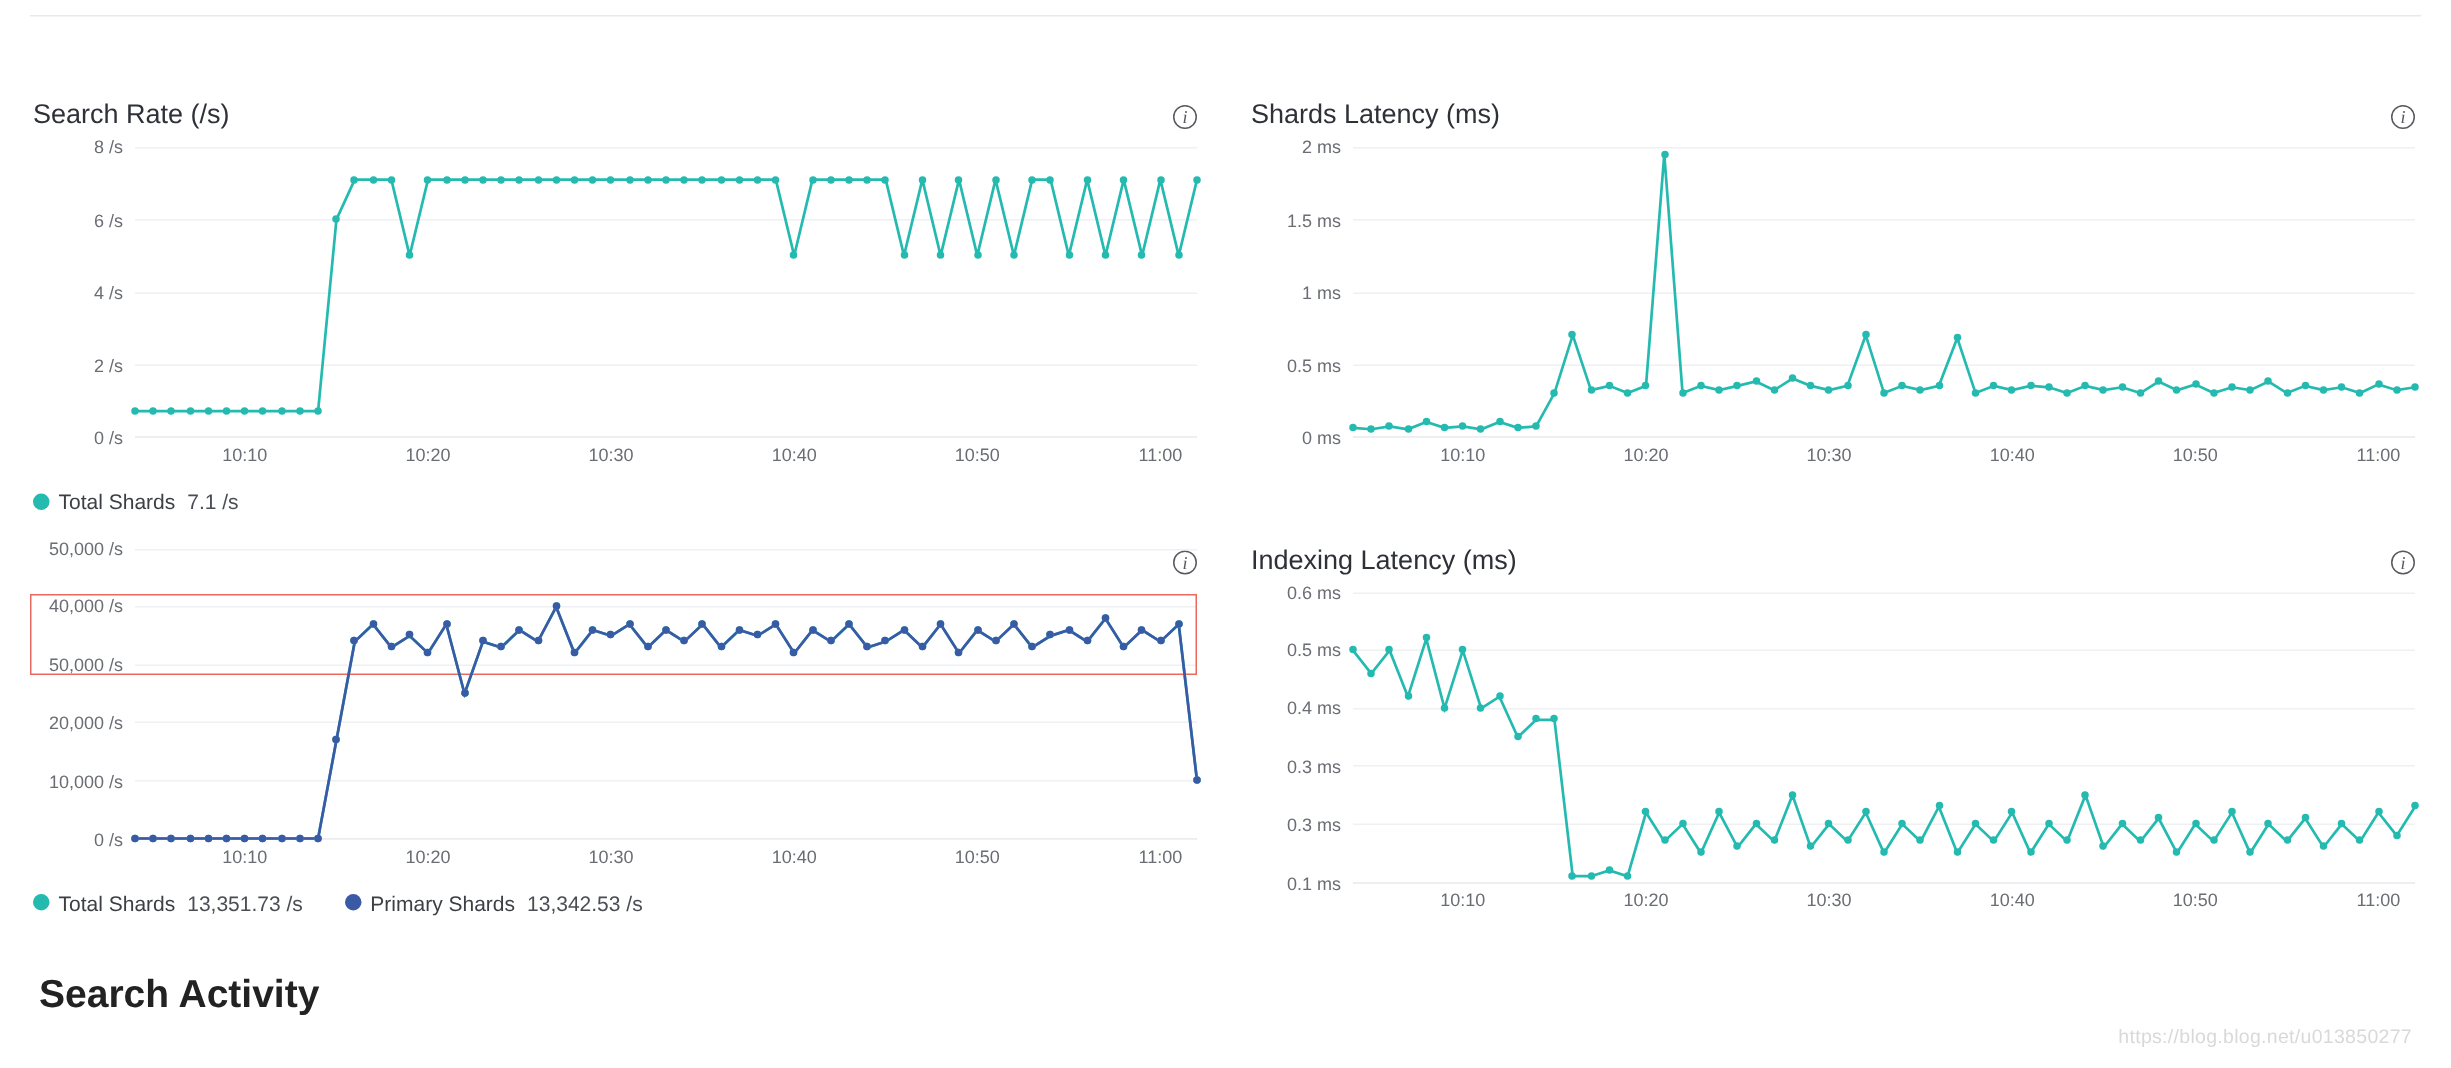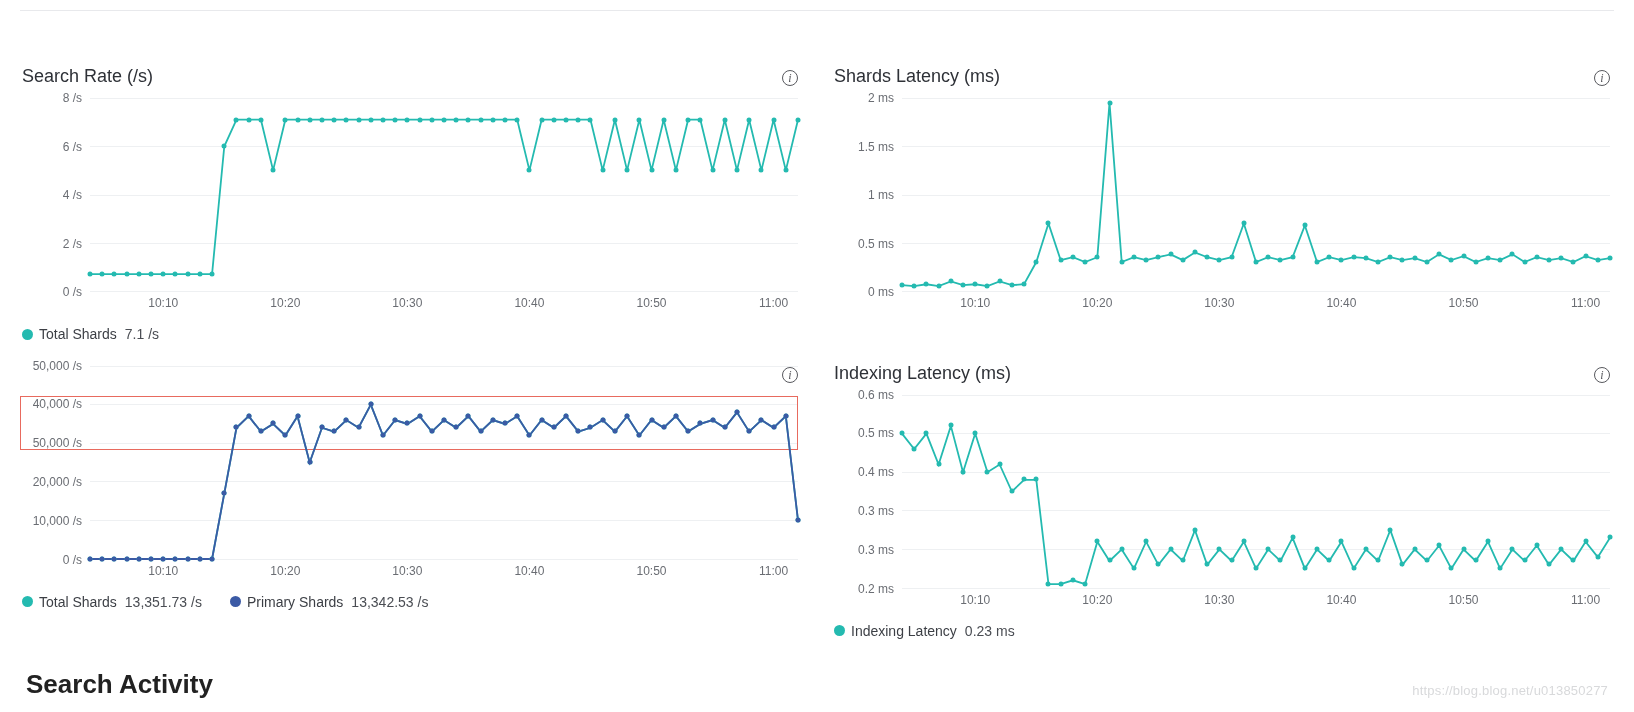--- a/index.html
+++ b/index.html
@@ -474,21 +474,21 @@
         </span><span class="legend-item">
           <span class="swatch" style="background: rgb(59, 90, 165);"></span>
           <span>Primary Shards</span>
           <span class="legend-val">13,342.53 /s</span>
         </span></div>
     </div>
     <div class="panel">
       <div class="panel-title">Indexing Latency (ms)</div>
       <div class="info-icon">i</div>
       <div class="chart-area">
-        <div class="y-tick" style="top: calc(197px);">0.2 ms</div>
+        <div class="y-tick" style="top: calc(197px);">0.1 ms</div>
         <div class="y-tick" style="top: calc(158.2px);">0.3 ms</div>
         <div class="y-tick" style="top: calc(119.4px);">0.3 ms</div>
         <div class="y-tick" style="top: calc(80.6px);">0.4 ms</div>
         <div class="y-tick" style="top: calc(41.8px);">0.5 ms</div>
         <div class="y-tick" style="top: calc(3px);">0.6 ms</div>
         <div class="plot">
           <div class="grid-line" style="top: 100%;"></div>
           <div class="grid-line" style="top: 80%;"></div>
           <div class="grid-line" style="top: 60%;"></div>
           <div class="grid-line" style="top: 40%;"></div>
@@ -559,23 +559,18 @@
         </div>
         <div class="x-axis">
           <div class="x-tick" style="left: 10.3448%;">10:10</div>
           <div class="x-tick" style="left: 27.5862%;">10:20</div>
           <div class="x-tick" style="left: 44.8276%;">10:30</div>
           <div class="x-tick" style="left: 62.069%;">10:40</div>
           <div class="x-tick" style="left: 79.3103%;">10:50</div>
           <div class="x-tick" style="left: 96.5517%;">11:00</div>
         </div>
       </div>
-      <div class="legend"><span class="legend-item">
-          <span class="swatch" style="background: rgb(36, 186, 176);"></span>
-          <span>Indexing Latency</span>
-          <span class="legend-val">0.23 ms</span>
-        </span></div>
     </div>
   </div>
 
 <h2 class="section-title">Search Activity</h2>
 
 <span class="watermark">https://blog.blog.net/u013850277</span>
 
 </body></html>

